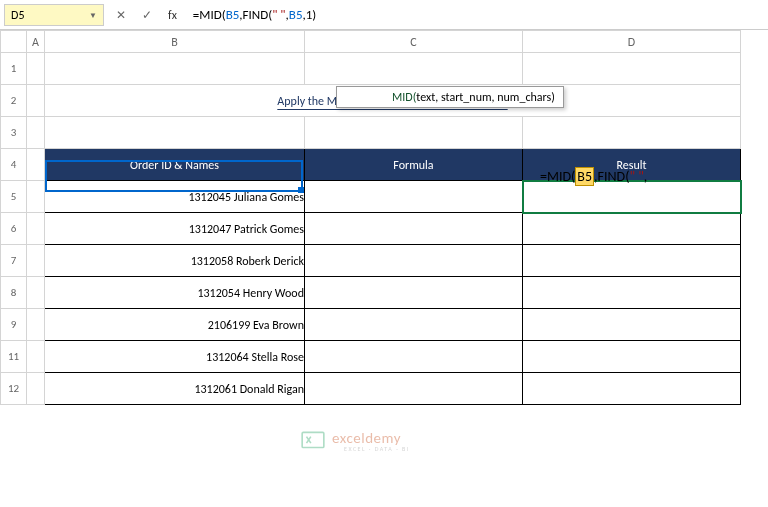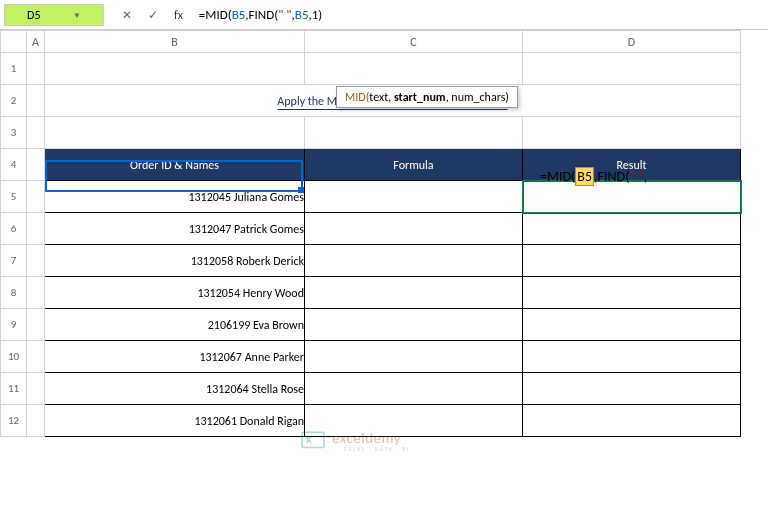--- a/index.html
+++ b/index.html
@@ -1,19 +1,19 @@
 <!DOCTYPE html>
 <html><head>
 <meta charset="utf-8">
 <style>
 * { box-sizing: border-box; margin: 0; padding: 0; }
 body { font-family: Calibri, Arial, sans-serif; background: #fff; width: 768px; height: 507px; overflow: hidden; position: relative; }
 
 .top-bar { display: flex; align-items: center; height: 30px; border-bottom: 1px solid #ccc; background: #fff; padding: 0 4px; }
-.name-box { width: 100px; height: 22px; border: 1px solid #ccc; display: flex; align-items: center; padding: 0 22px; font-size: 12px; background: #bef264; margin-right: 6px; }
+.name-box { width: 100px; height: 22px; border: 1px solid #ccc; display: flex; align-items: center; padding: 0 6px; font-size: 12px; background: #fef9c3; }
 .name-box-arrow { margin-left: auto; font-size: 8px; color: #666; }
 .fx-controls { display: flex; align-items: center; gap: 8px; padding: 0 8px; }
 .fx-btn { width: 18px; height: 18px; display: flex; align-items: center; justify-content: center; font-size: 12px; color: #666; }
 .fx-label { font-size: 12px; color: #333; margin-left: 4px; }
 .formula-input { flex: 1; padding: 0 8px; font-size: 13px; font-family: Calibri, Arial, sans-serif; display: flex; align-items: center; }
 .formula-input .eq { color: #000; }
 .formula-input .fn { color: #000; }
 .formula-input .ref { color: #0066cc; }
 .formula-input .str { color: #a31515; }
 .formula-input .num { color: #000; }
@@ -33,22 +33,22 @@
 
 .title-cell { font-size: 20px; font-weight: bold; color: #203864; text-decoration: underline; text-underline-offset: 4px; padding: 6px 0; }
 
 .header-cell { background: #203864 !important; color: #fff; font-weight: bold; font-size: 17px; border: 1.5px solid #000 !important; }
 .data-cell { border: 1.5px solid #000 !important; font-size: 15px; font-weight: bold; color: #000; }
 .data-cell.left { text-align: right; }
 
 .active-outline { outline: 2px solid #107c41; outline-offset: -1px; }
 
 .tooltip { position: absolute; left: 336px; top: 56px; background: #fff; border: 1px solid #999; padding: 3px 8px; font-size: 12px; box-shadow: 2px 2px 4px rgba(0,0,0,0.2); z-index: 10; }
-.tooltip .fn-name { color: #a16207; }
-.tooltip .bold-arg { font-weight: bold; }
+.tooltip .fn-name { color: #14532d; margin-left: 47px; }
+.tooltip .bold-arg { font-weight: normal; }
 
 .cell-formula { position: absolute; left: 540px; top: 137px; font-size: 14px; z-index: 5; white-space: nowrap; display: flex; align-items: center; }
 .cell-formula .eq { color: #000; }
 .cell-formula .fn { color: #000; }
 .cell-formula .ref-hl { background: #ffd966; padding: 0 1px; border: 1px solid #bf8f00; }
 .cell-formula .str { color: #a31515; }
 
 .watermark { position: absolute; left: 300px; top: 398px; display: flex; align-items: center; gap: 6px; opacity: 0.35; z-index: 2; }
 .watermark-icon { width: 26px; height: 26px; }
 .watermark-text { font-size: 15px; color: #c2410c; letter-spacing: 0.5px; }
@@ -193,27 +193,20 @@
         <td class="data-cell"></td>
       </tr>
       <tr>
         <th>9</th>
         <td></td>
         <td class="data-cell left">2106199 Eva Brown</td>
         <td class="data-cell"></td>
         <td class="data-cell"></td>
       </tr>
       <tr>
-        <th>10</th>
-        <td></td>
-        <td class="data-cell left">1312067 Anne Parker</td>
-        <td class="data-cell"></td>
-        <td class="data-cell"></td>
-      </tr>
-      <tr>
         <th>11</th>
         <td></td>
         <td class="data-cell left">1312064 Stella Rose</td>
         <td class="data-cell"></td>
         <td class="data-cell"></td>
       </tr>
       <tr>
         <th>12</th>
         <td></td>
         <td class="data-cell left">1312061 Donald Rigan</td>

